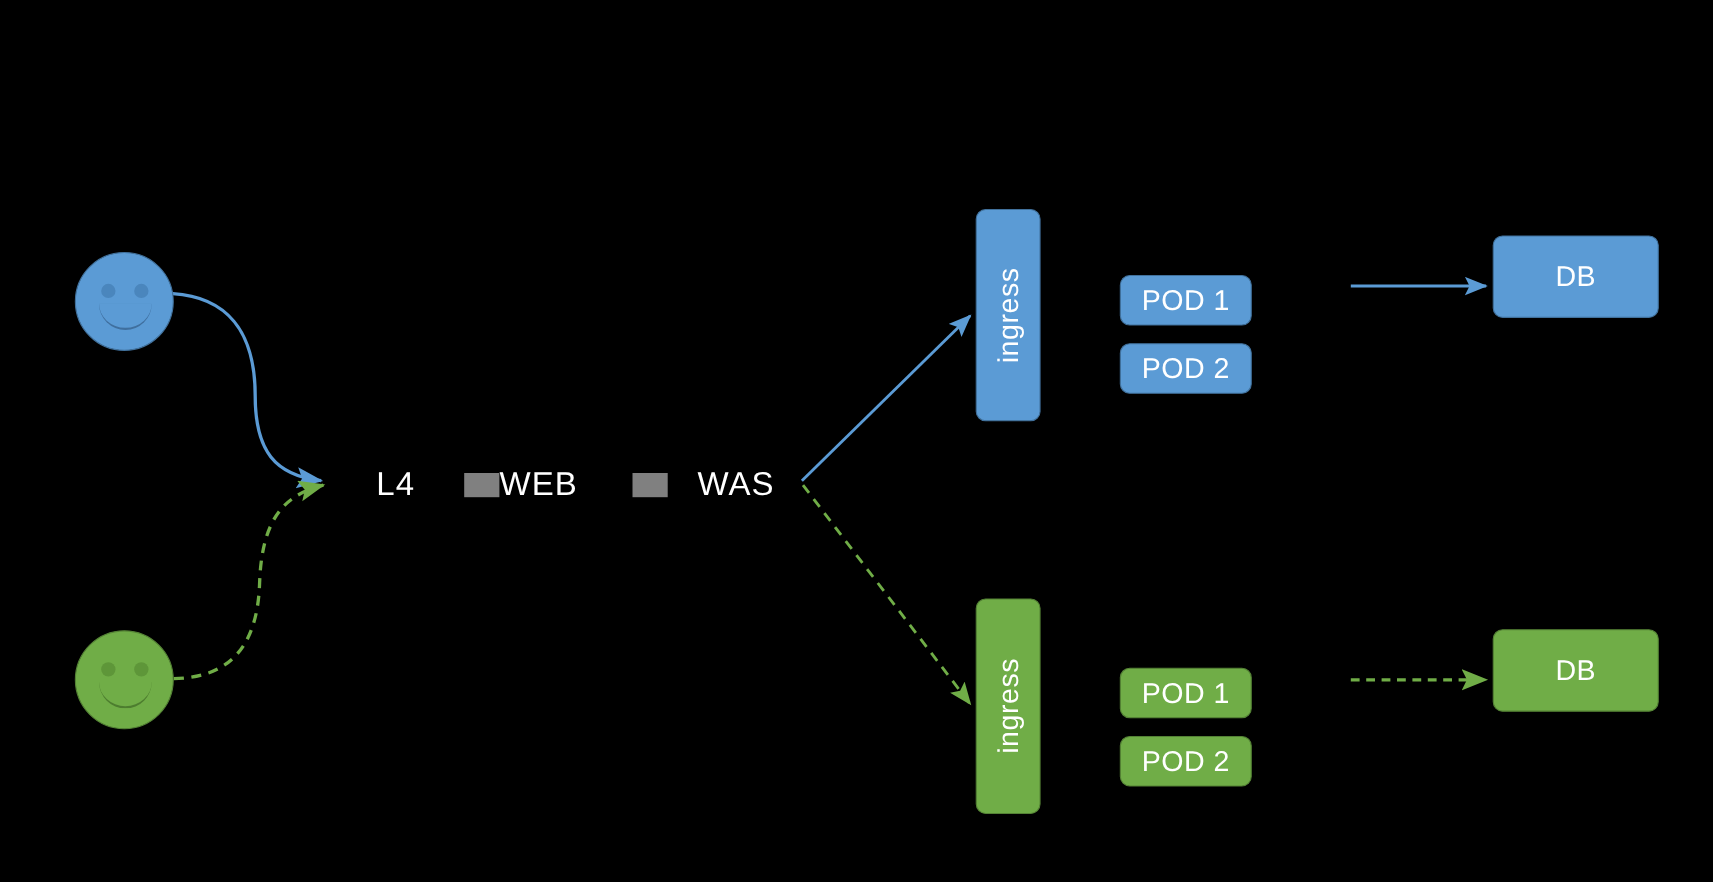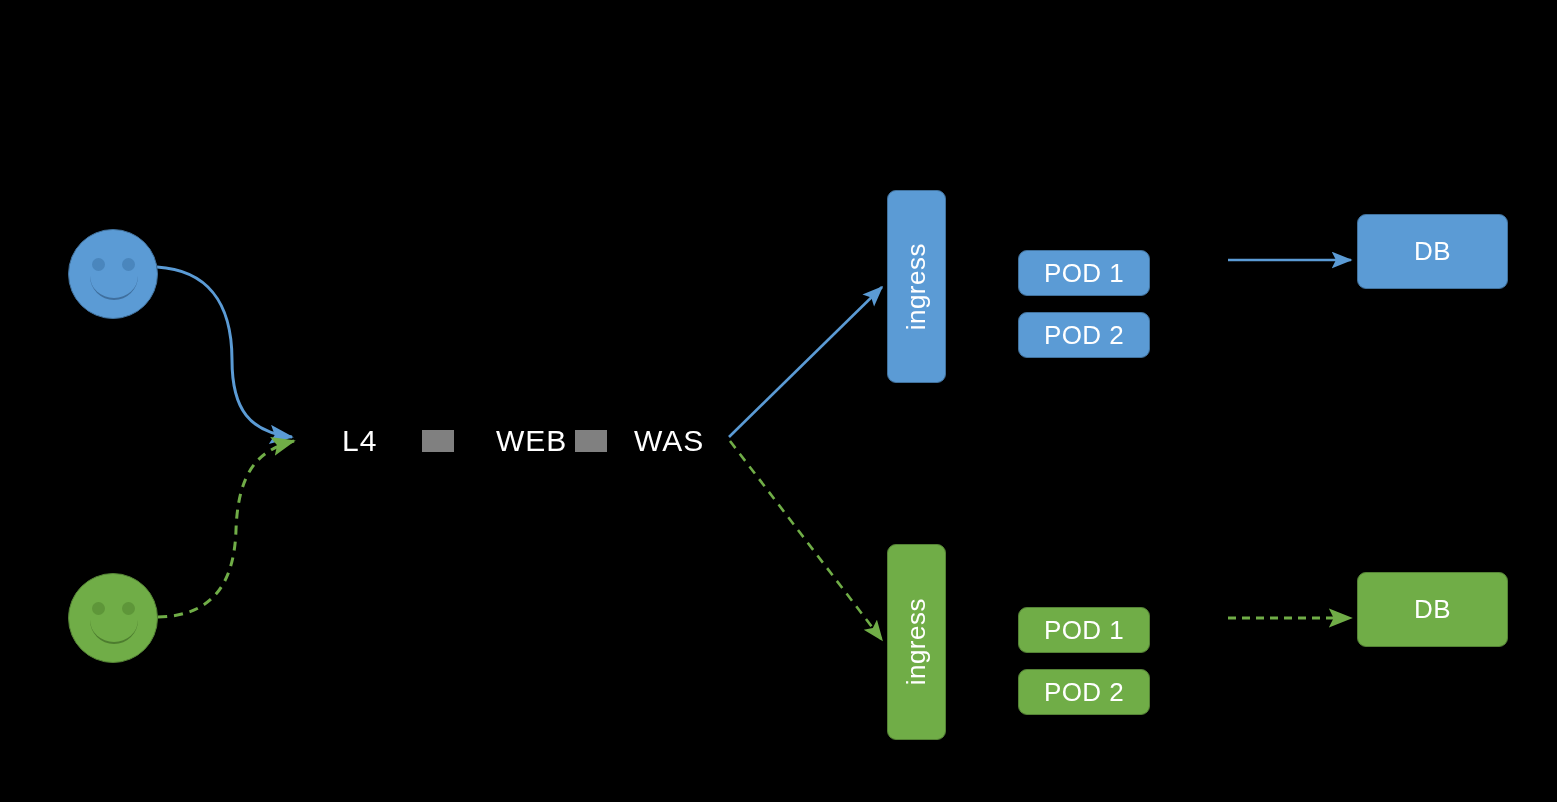--- a/index.html
+++ b/index.html
@@ -40,21 +40,21 @@
     background: #5b9bd5;
     border: 1px solid #41719c;
     box-shadow: 2px 2px 3px rgba(0,0,0,0.55);
   }
   .green-fill {
     background: #70ad47;
     border: 1px solid #548235;
     box-shadow: 2px 2px 3px rgba(0,0,0,0.55);
   }
   .pod {
-    width: 132px;
+    width: 120px;
     height: 46px;
     font-size: 26px;
   }
   .db {
     width: 151px;
     height: 75px;
     font-size: 26px;
     text-align: right;
   }
   .ingress {
@@ -148,21 +148,21 @@
   <div class="face green-face" style="left:68px; top:573px; width:90px; height:90px;">
     <span class="eye green-eye" style="left:23px; top:28px;"></span>
     <span class="eye green-eye" style="left:53px; top:28px;"></span>
     <span class="mouth green-mouth" style="left:21px; top:46px;"></span>
   </div>
 
   <div class="tier-text" style="left:342px; top:424px;text-align:right;">L4</div>
 
   <div class="gray-box" style="left:422px; top:430px;"></div>
 
-  <div class="tier-text" style="left:496px; top:424px;">WEB</div>
+  <div class="tier-text" style="left:454px; top:424px;">WEB</div>
 
   <div class="gray-box" style="left:575px; top:430px;"></div>
 
   <div class="tier-text" style="left:634px; top:424px;text-align:center;">WAS</div>
 
   <div class="node rounded blue-fill ingress" style="left:887px; top:190px; height:193px;">
     <span class="vlabel">ingress</span>
   </div>
 
   <div class="node rounded blue-fill pod" style="left:1018px; top:250px;">

